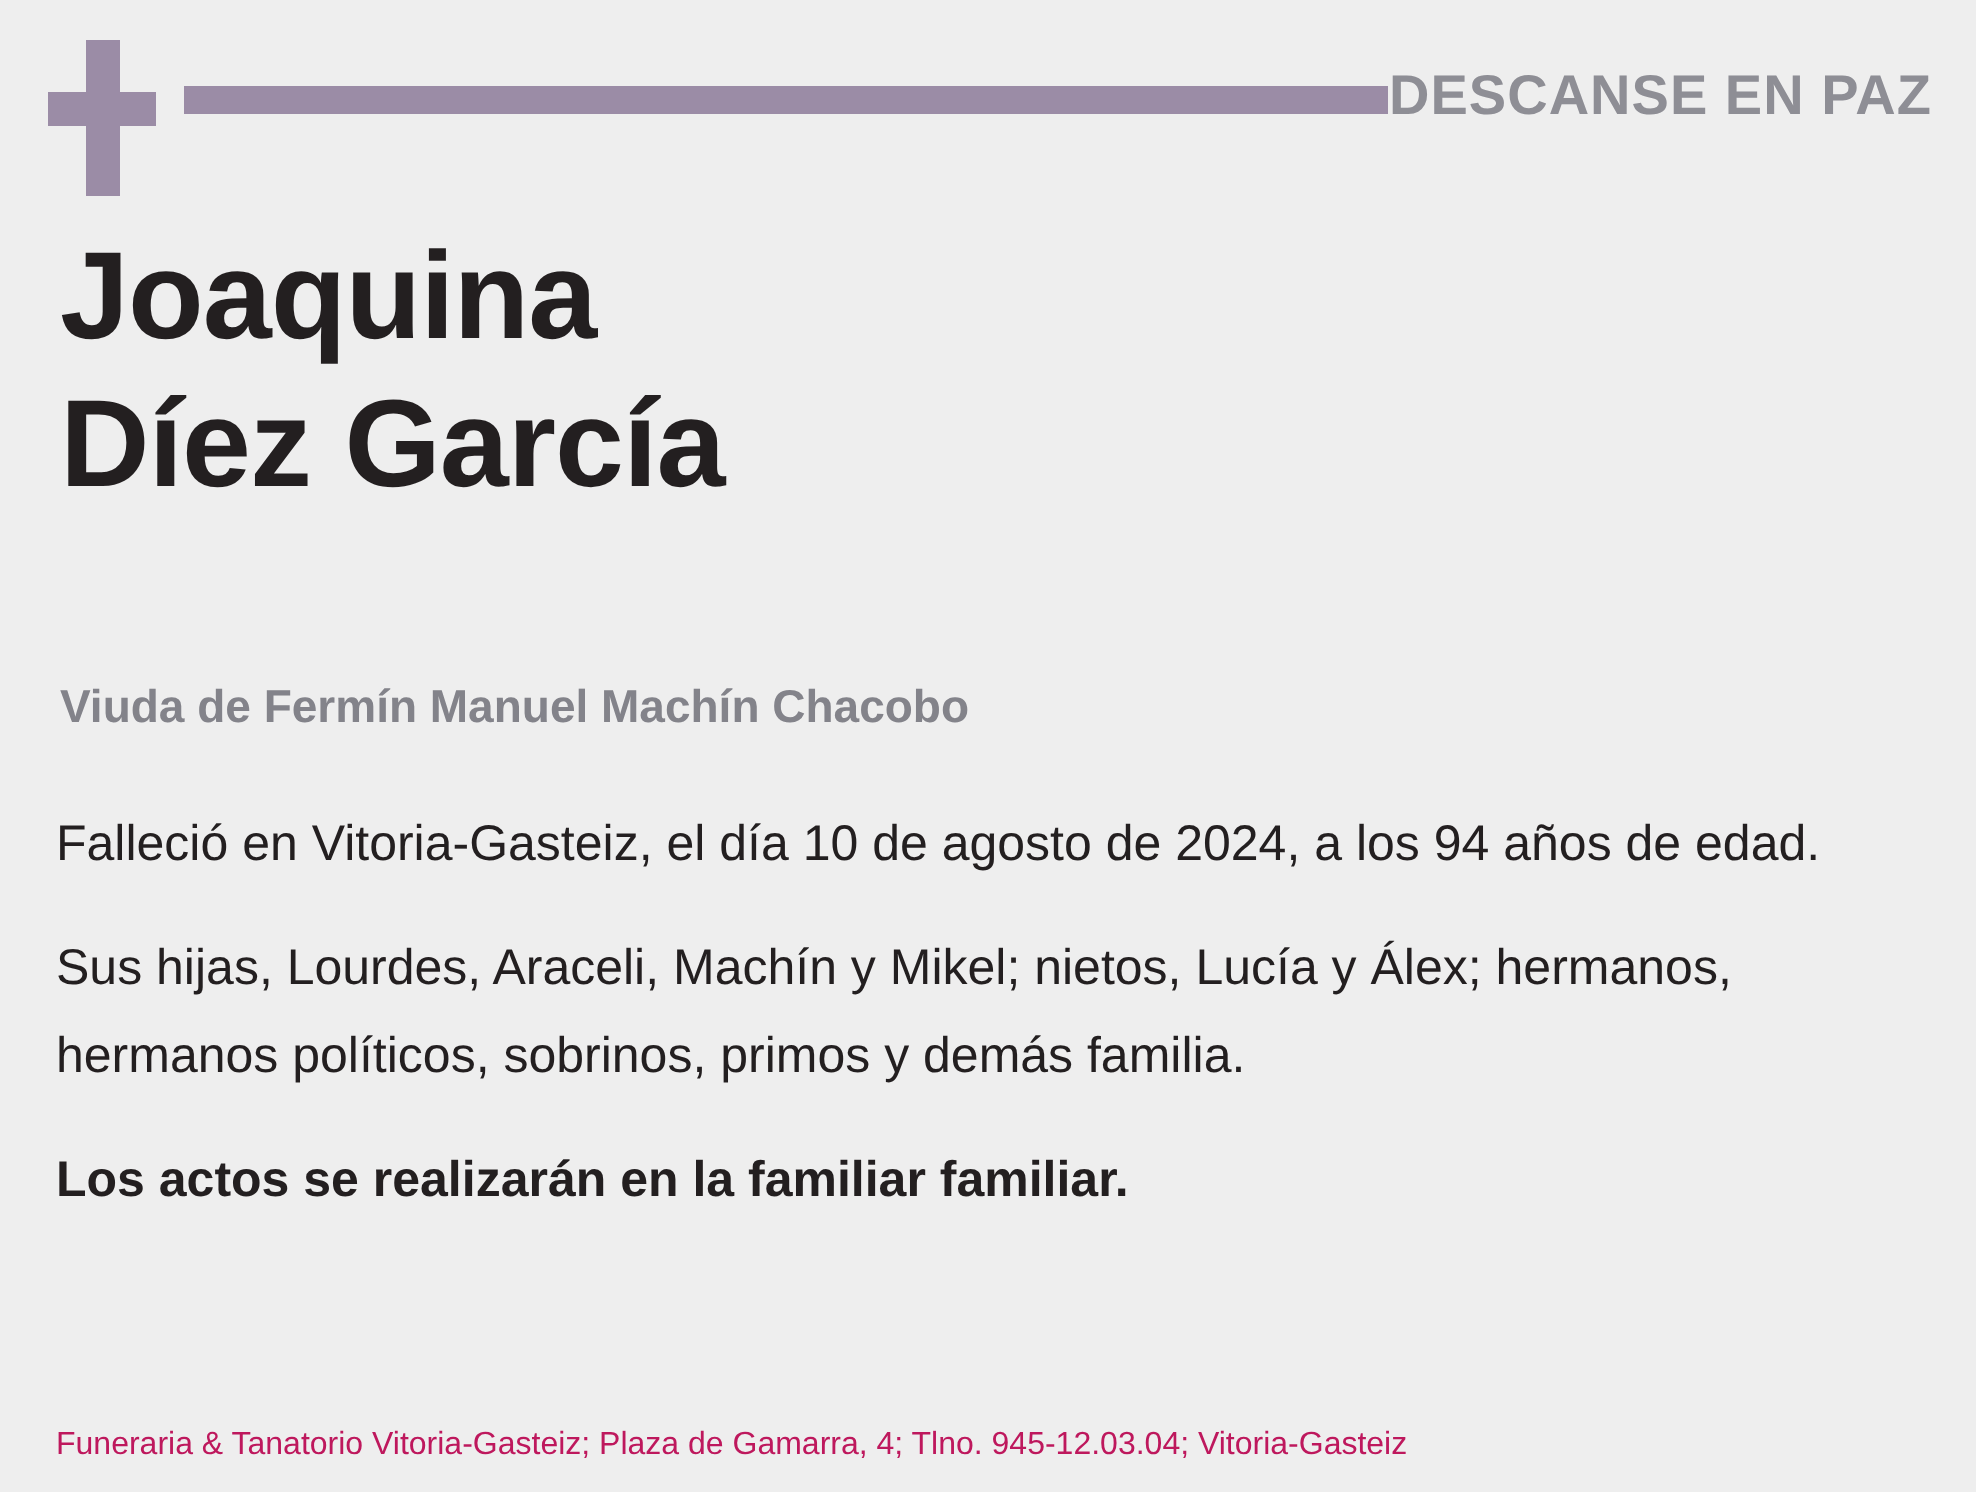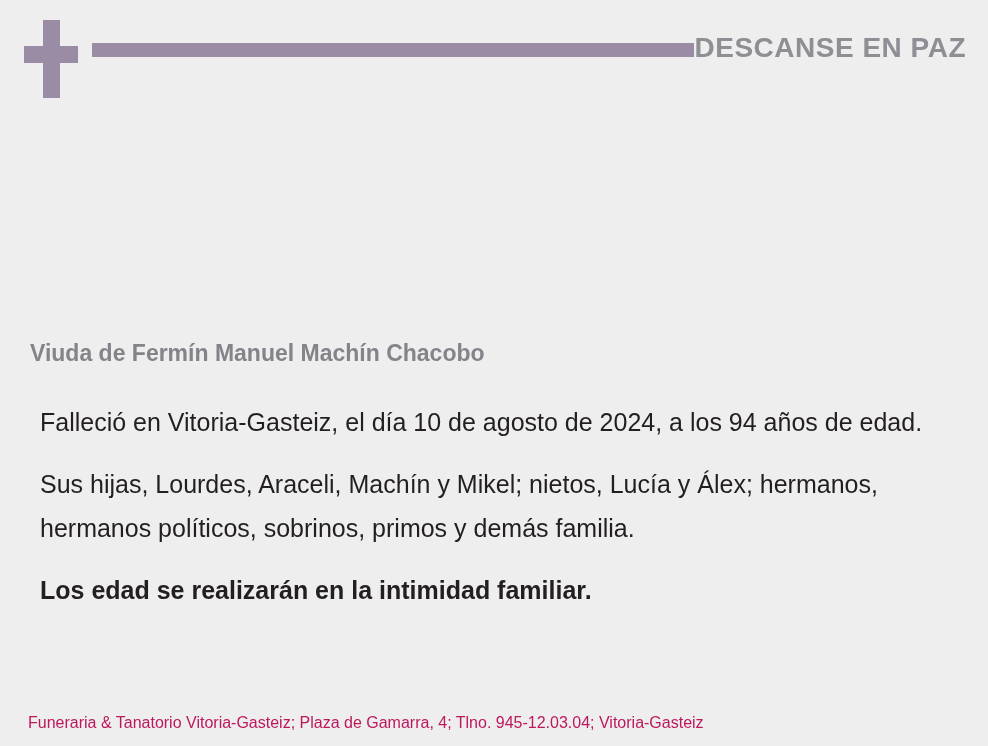--- a/index.html
+++ b/index.html
@@ -106,21 +106,21 @@
     position: absolute;
     left: 28px;
     top: 400px;
     width: 905px;
   }
   .para {
     font-family: "Liberation Sans", sans-serif;
     font-size: 25px;
     line-height: 44px;
     color: #231f20;
-    margin: 0 0 18px 12px;
+    margin: 0 0 18px 0;
   }
   .para.bold {
     font-weight: bold;
   }
   .para.last {
     margin-bottom: 0;
   }
 
   
   .footer {
@@ -141,24 +141,28 @@
 
   <div class="header">
     <div class="cross">
       <div class="v"></div>
       <div class="h"></div>
     </div>
     <div class="rule"></div>
     <div class="rip">DESCANSE EN PAZ</div>
   </div>
 
+  <div class="name-block">
+    <div class="name-line">Joaquina</div>
+    <div class="name-line">Díez García</div>
+  </div>
 
   <div class="subtitle">Viuda de Fermín Manuel Machín Chacobo</div>
 
   <div class="body">
     <p class="para">Falleció en Vitoria-Gasteiz, el día 10 de agosto de 2024, a los 94 años de edad.</p>
     <p class="para">Sus hijas, Lourdes, Araceli, Machín y Mikel; nietos, Lucía y Álex; hermanos, hermanos políticos, sobrinos, primos y demás familia.</p>
-    <p class="para bold last">Los edad se realizarán en la intimidad familiar.</p>
+    <p class="para bold last">Los actos se realizarán en la familiar familiar.</p>
   </div>
 
   <div class="footer">Funeraria &amp; Tanatorio Vitoria-Gasteiz; Plaza de Gamarra, 4; Tlno. 945-12.03.04; Vitoria-Gasteiz</div>
 
 </div>
 
 </body></html>

